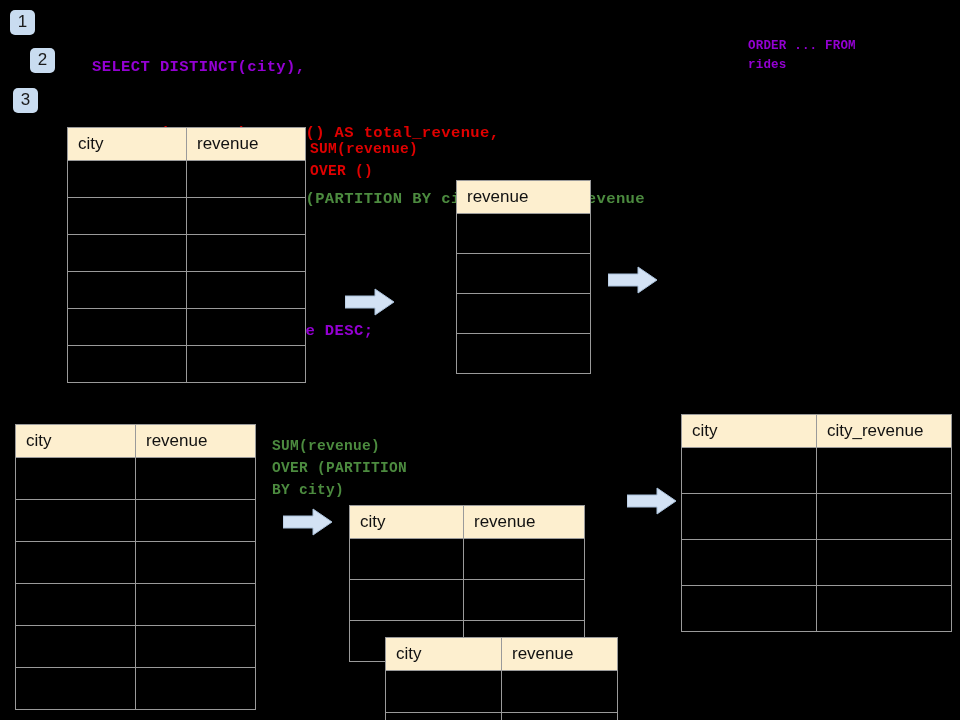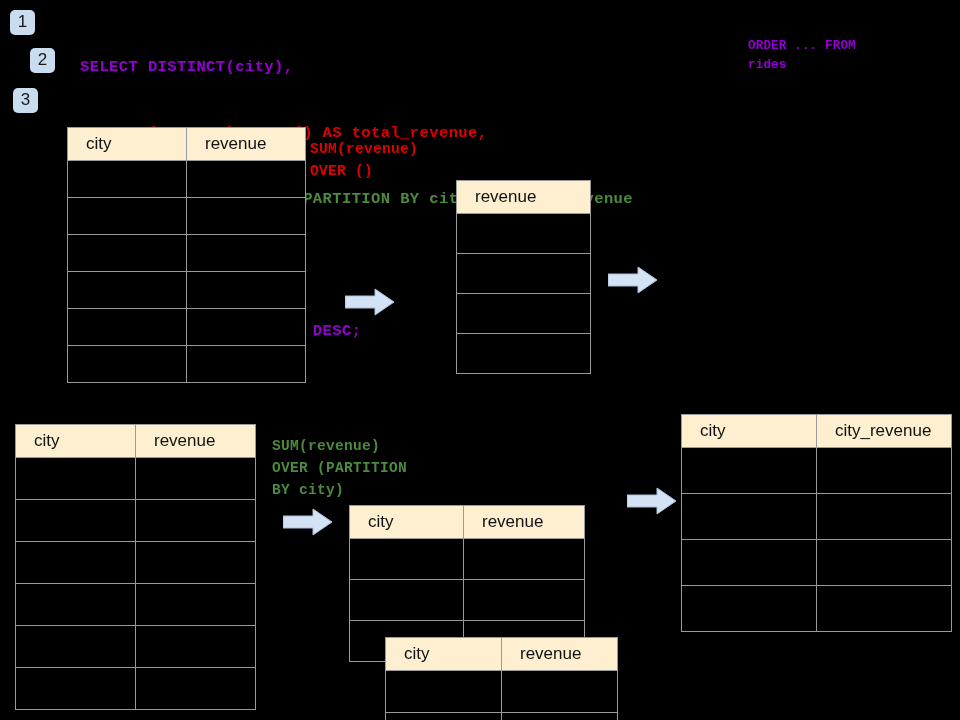--- a/index.html
+++ b/index.html
@@ -72,39 +72,39 @@
   .tbl td{
     border:1px solid #9a9a9a;
     padding:0;
     background:#000000;
   }
   .tbl td.hd{
     background:#fdefcf;
     color:#111111;
     font-family:"Liberation Sans", sans-serif;
     font-size:17px;
-    padding:6px 0 6px 18px;
+    padding:6px 0 6px 10px;
     vertical-align:middle;
     white-space:nowrap;
   }
 
   
   .arrow{position:absolute;}
   .arrow svg{display:block;}
 </style>
 </head>
 <body>
 
 <div class="stage">
 
   <div class="badge" style="left:10px;top:10px;">1</div>
   <div class="badge" style="left:30px;top:48px;">2</div>
   <div class="badge" style="left:13px;top:88px;">3</div>
 
-  <div class="sql" style="left:80px;top:12px;">
+  <div class="sql" style="left:92px;top:12px;">
     <div class="sql-line c-purple">SELECT DISTINCT(city),</div>
     <div class="sql-line c-red">    SUM(revenue) OVER () AS total_revenue,</div>
     <div class="sql-line c-green">    SUM(revenue) OVER (PARTITION BY city) as city_revenue</div>
     <div class="sql-line c-purple">  FROM rides</div>
     <div class="sql-line c-purple">  ORDER by city_revenue DESC;</div>
   </div>
 
   <div class="annot-right" style="left:748px;top:37px;">ORDER ... FROM
 rides</div>
 

